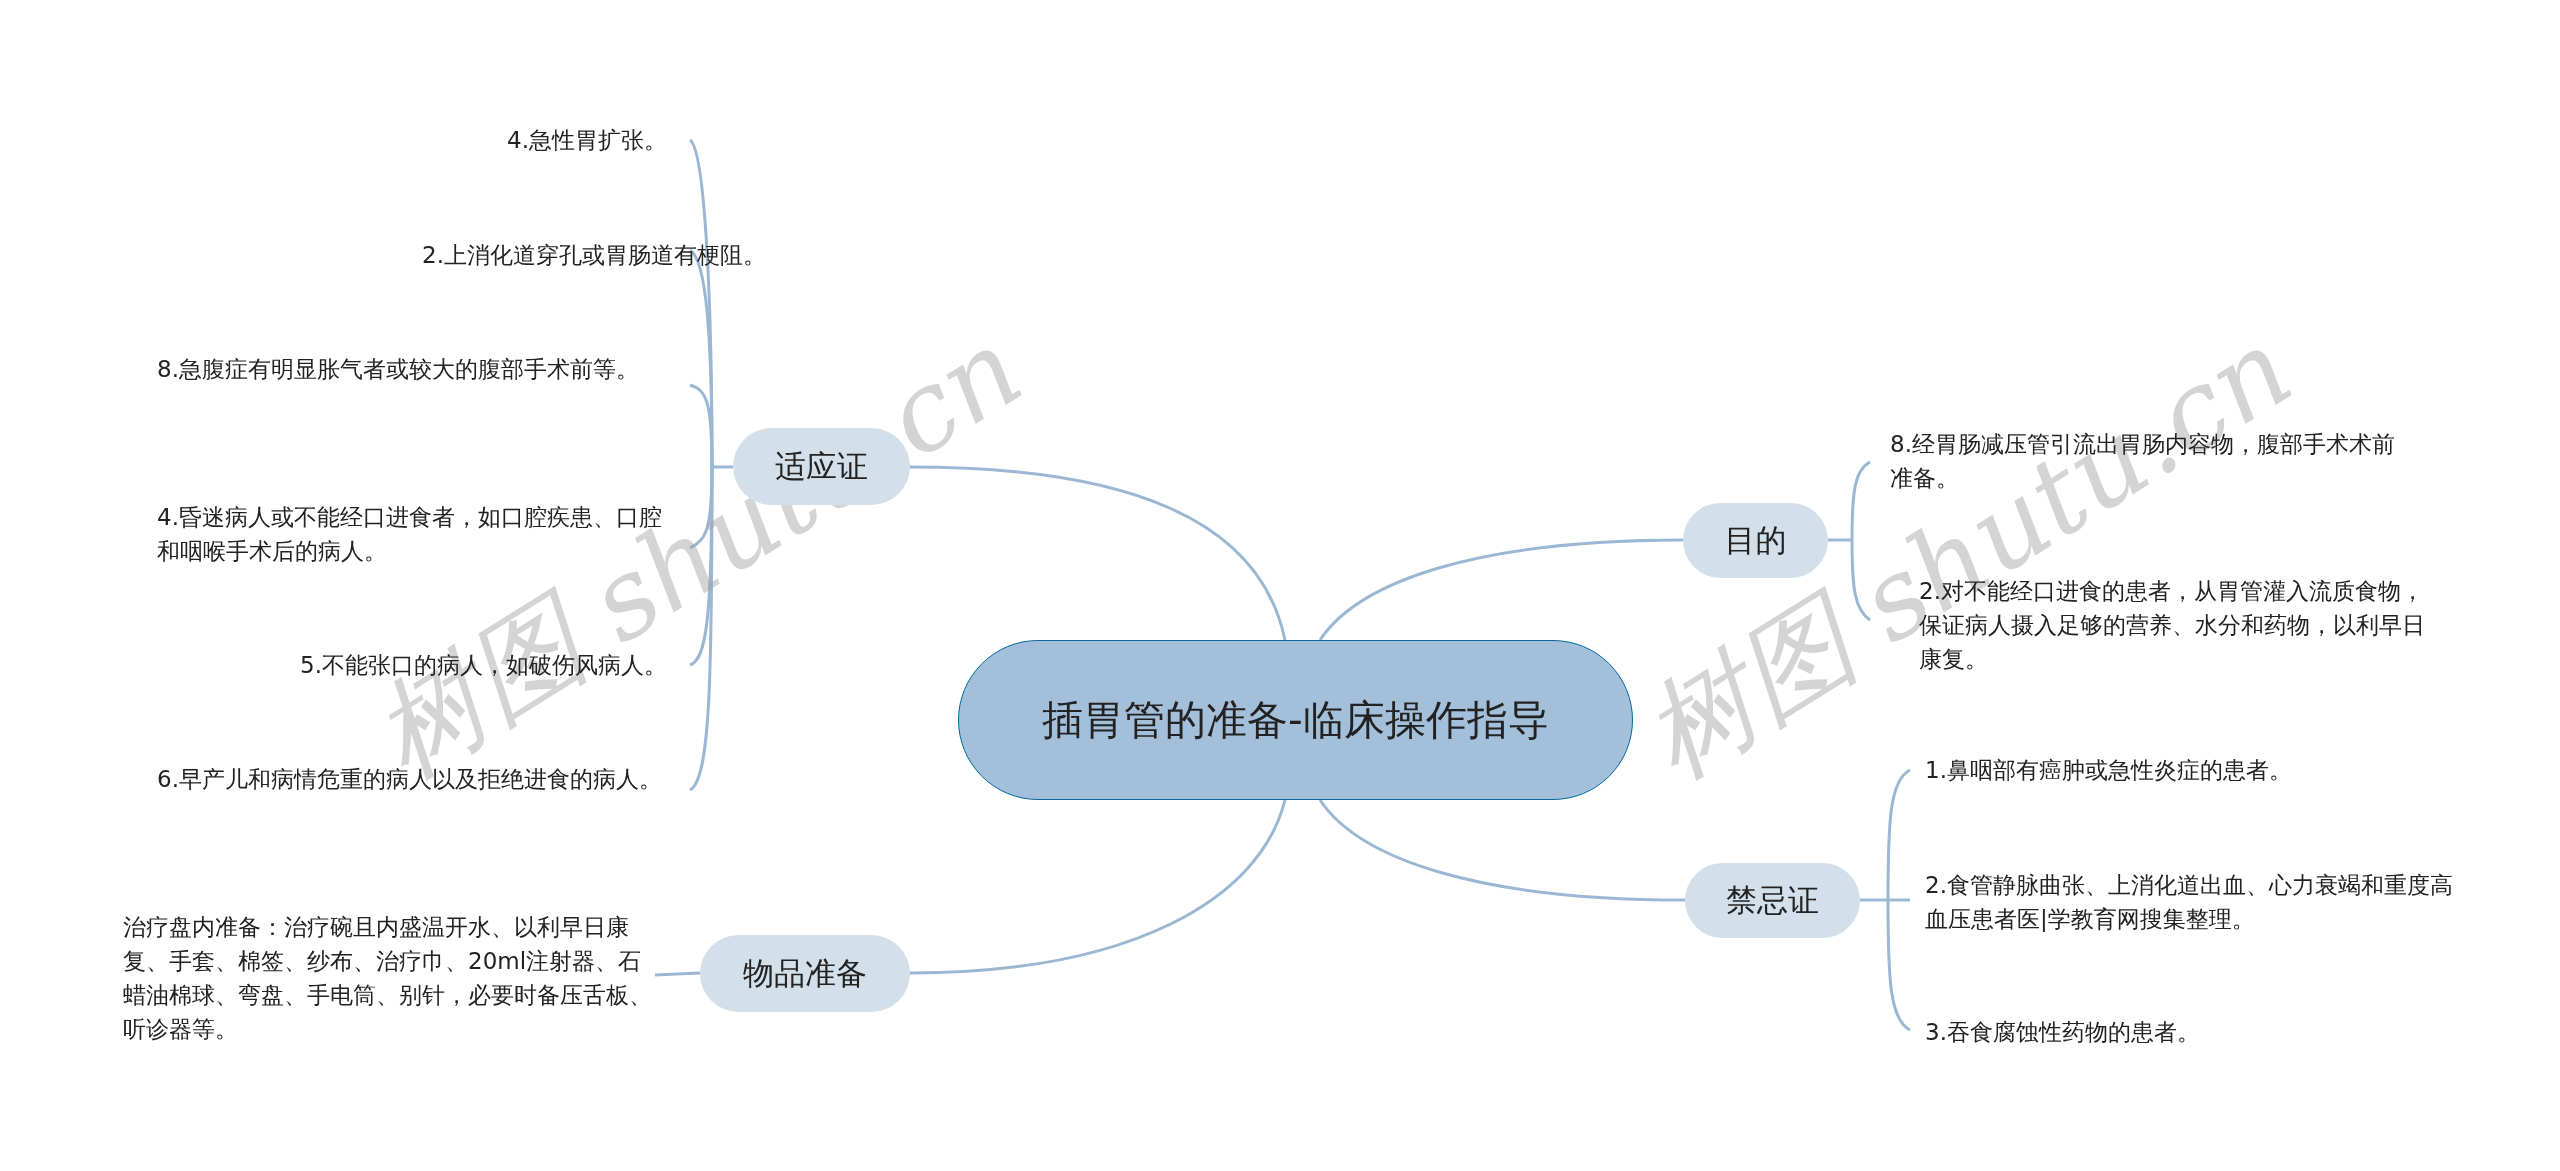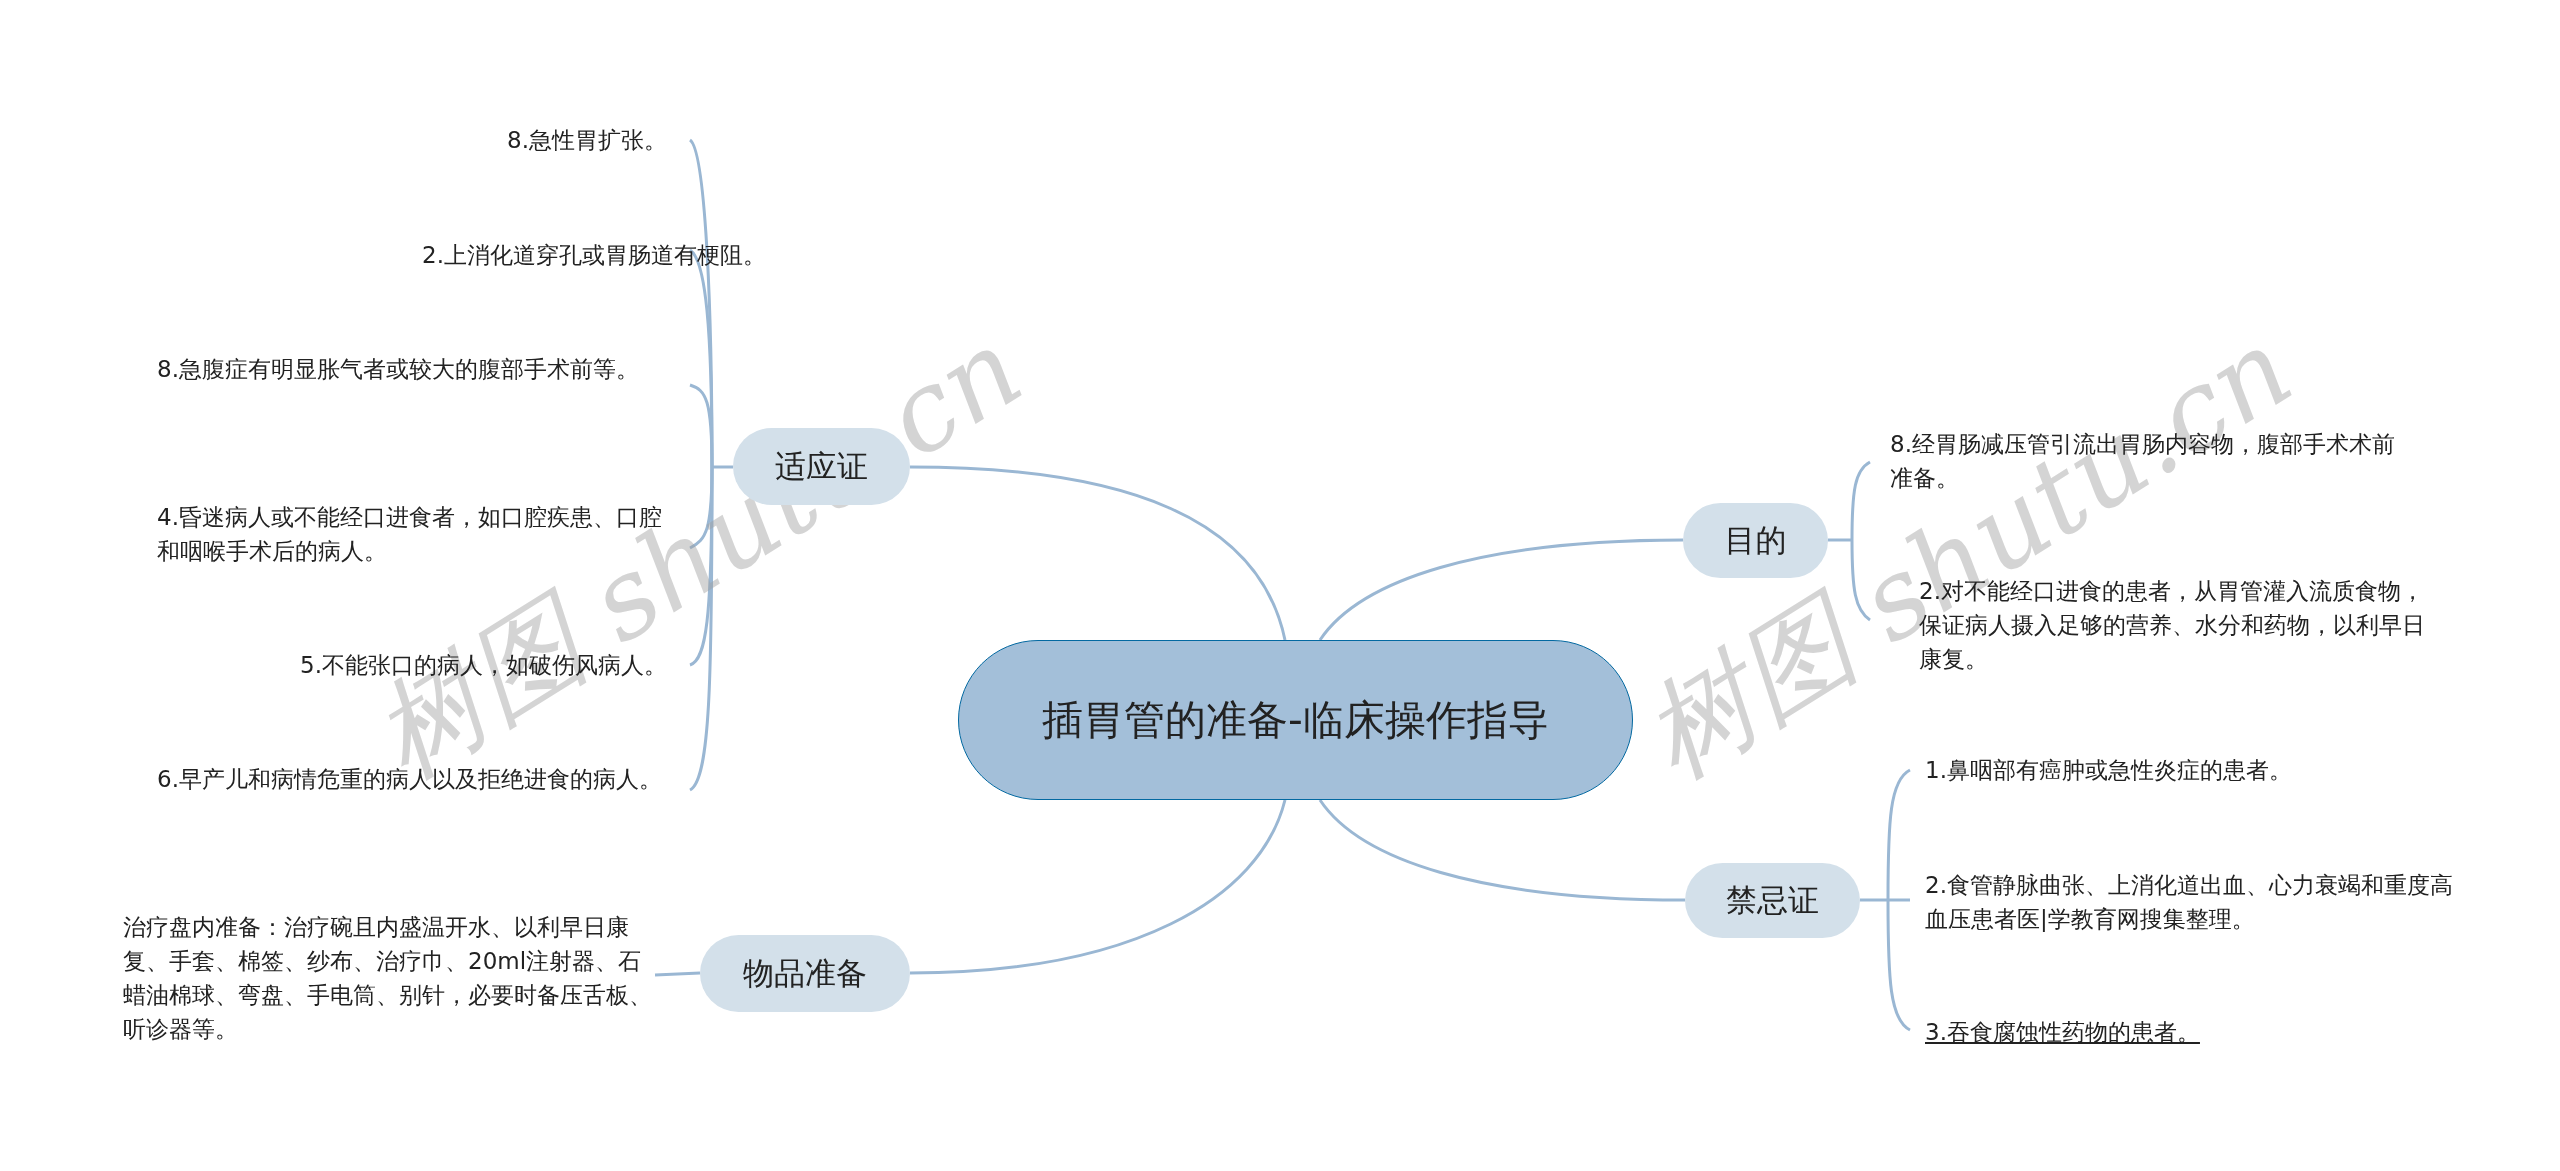--- a/index.html
+++ b/index.html
@@ -62,27 +62,27 @@
 <div class="node" style="left:700px;top:935px;width:210px;height:77px;">
   <span>物品准备</span>
 </div>
 <div class="node" style="left:1683px;top:503px;width:145px;height:75px;">
   <span>目的</span>
 </div>
 <div class="node" style="left:1685px;top:863px;width:175px;height:75px;">
   <span>禁忌证</span>
 </div>
 
-<div class="leaf r" style="right:1893px;top:123px;width:560px;">8.急性胃扩张。</div>
+<div class="leaf r" style="right:1893px;top:123px;width:560px;">4.急性胃扩张。</div>
 <div class="leaf r" style="right:1794px;top:238px;width:560px;">2.上消化道穿孔或胃肠道有梗阻。</div>
 <div class="leaf" style="left:157px;top:352px;width:525px;">8.急腹症有明显胀气者或较大的腹部手术前等。</div>
 <div class="leaf" style="left:157px;top:500px;width:525px;">4.昏迷病人或不能经口进食者，如口腔疾患、口腔和咽喉手术后的病人。</div>
 <div class="leaf r" style="right:1893px;top:648px;width:560px;">5.不能张口的病人，如破伤风病人。</div>
 <div class="leaf" style="left:157px;top:762px;width:525px;">6.早产儿和病情危重的病人以及拒绝进食的病人。</div>
 
 <div class="leaf" style="left:123px;top:910px;width:530px;">治疗盘内准备：治疗碗且内盛温开水、以利早日康复、手套、棉签、纱布、治疗巾、20ml注射器、石蜡油棉球、弯盘、手电筒、别针，必要时备压舌板、听诊器等。</div>
 
 <div class="leaf" style="left:1890px;top:427px;width:520px;">8.经胃肠减压管引流出胃肠内容物，腹部手术术前准备。</div>
 <div class="leaf" style="left:1890px;top:574px;width:520px;margin-left:29px;">2.对不能经口进食的患者，从胃管灌入流质食物，保证病人摄入足够的营养、水分和药物，以利早日康复。</div>
 
 <div class="leaf" style="left:1925px;top:753px;width:530px;">1.鼻咽部有癌肿或急性炎症的患者。</div>
 <div class="leaf" style="left:1925px;top:868px;width:530px;">2.食管静脉曲张、上消化道出血、心力衰竭和重度高血压患者医|学教育网搜集整理。</div>
-<div class="leaf" style="left:1925px;top:1015px;width:530px;text-decoration:underline;">3.吞食腐蚀性药物的患者。</div>
+<div class="leaf" style="left:1925px;top:1015px;width:530px;">3.吞食腐蚀性药物的患者。</div>
 
 </body></html>

